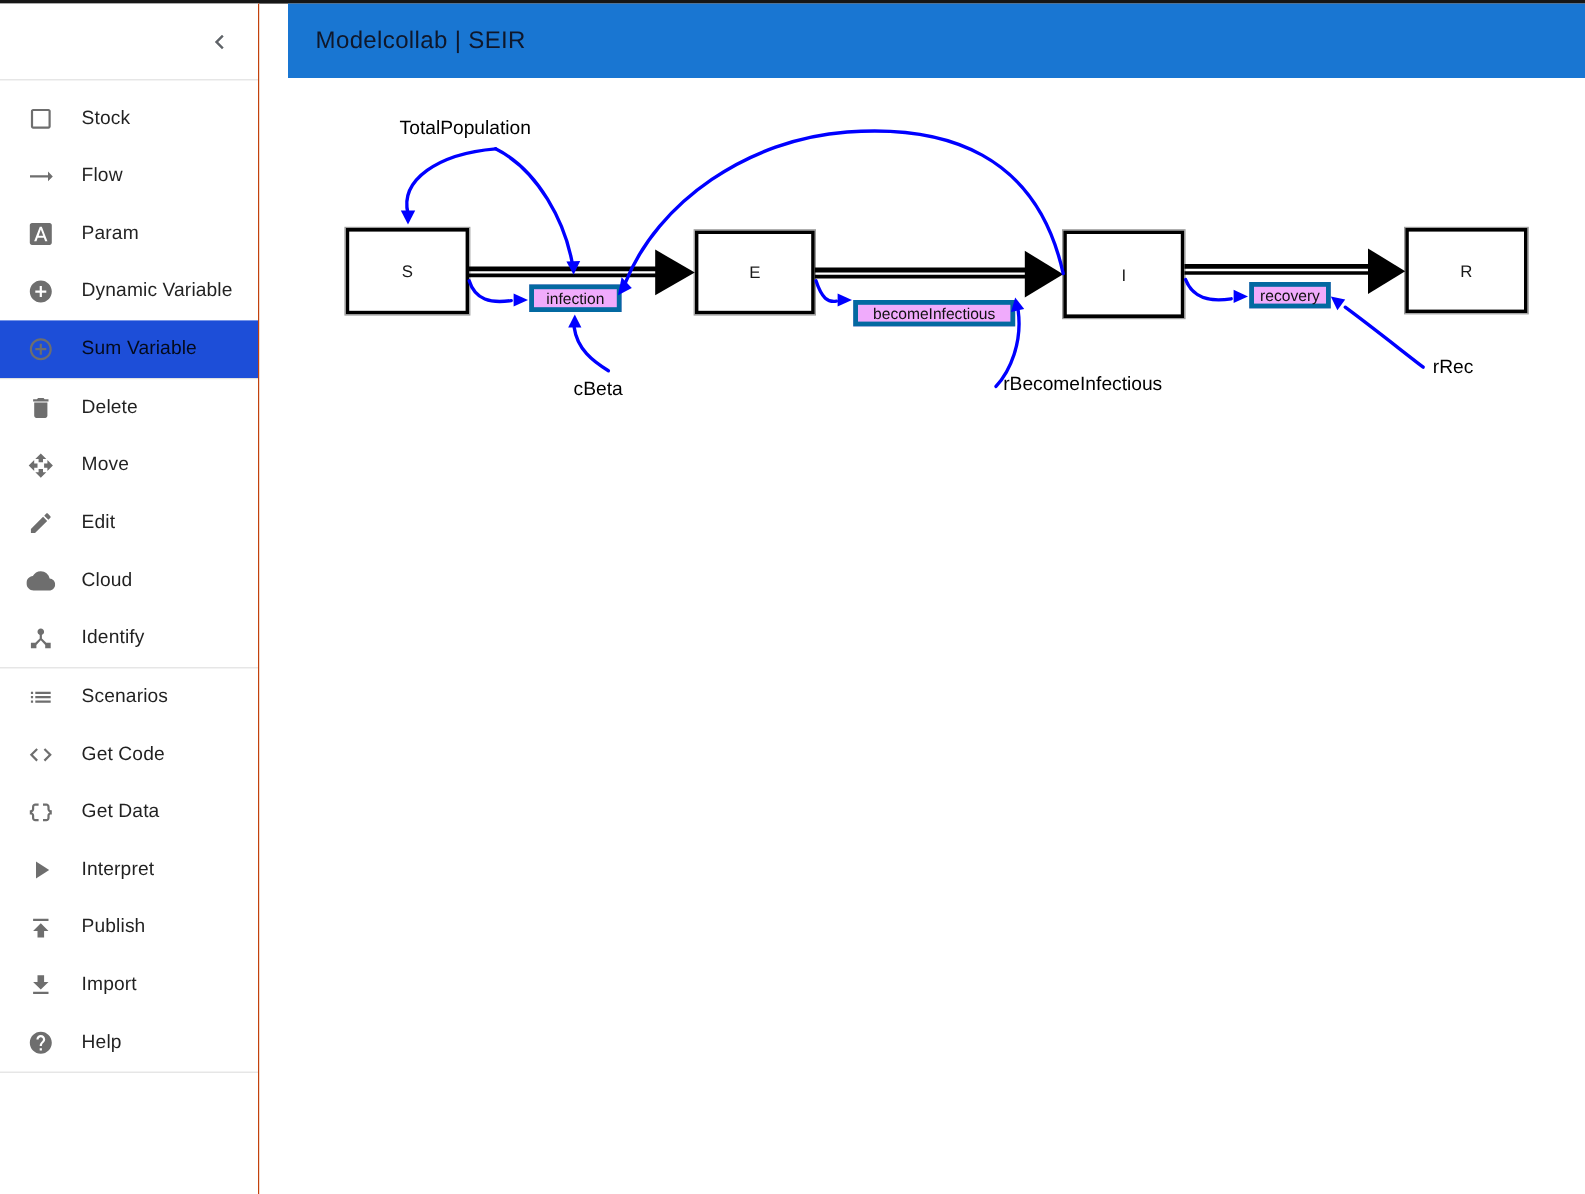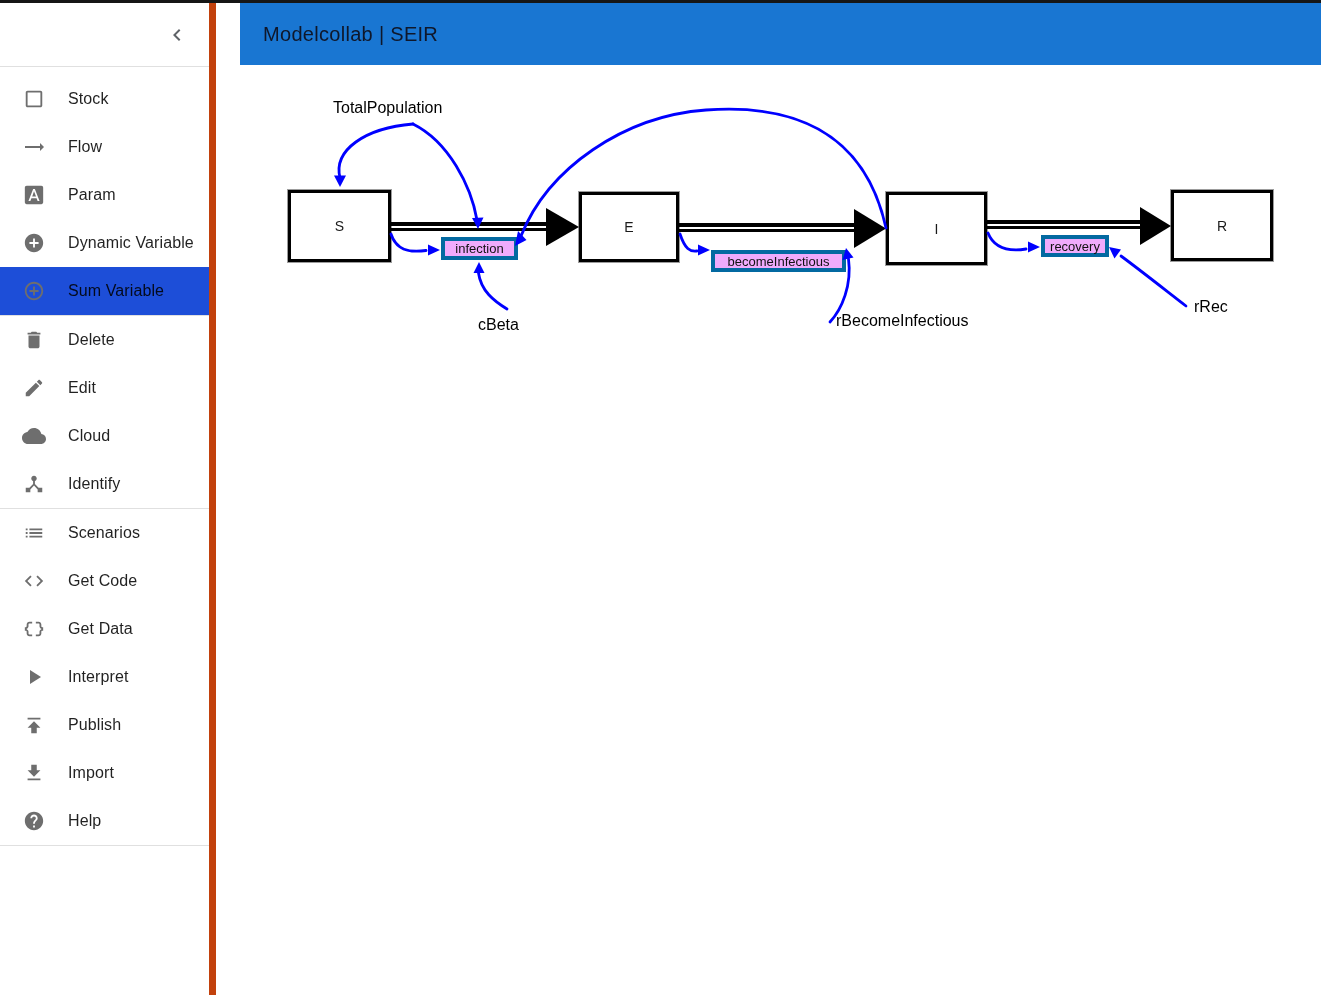--- a/index.html
+++ b/index.html
@@ -4,21 +4,21 @@
 <style>
   html,body{margin:0;padding:0;background:#fff;}
   body{width:1321px;height:995px;position:relative;overflow:hidden;
        font-family:"Liberation Sans",sans-serif;-webkit-font-smoothing:antialiased;}
 
   
   .top-strip{position:absolute;left:0;top:0;width:1321px;height:3px;background:#161616;}
 
   
   .sidebar{position:absolute;left:0;top:3px;width:216px;height:992px;background:#fff;
-           border-right:7px solid #c2410c;box-sizing:border-box;}
+           border-right:1px solid #c2410c;box-sizing:border-box;}
   .sidebar-header{height:63px;display:flex;align-items:center;justify-content:flex-end;
                   padding-right:18px;box-sizing:border-box;}
   .chevron-btn{width:28px;height:28px;display:flex;align-items:center;justify-content:center;cursor:pointer;}
   .divider{height:0;border-top:1px solid #e0e0e0;}
   .menu{padding-top:8px;}
   .menu.tight{padding-top:0;}
   .menu-item{height:48px;display:flex;align-items:center;padding-left:22px;cursor:pointer;}
   .menu-item.selected{background:#1d4ed8;}
   .menu-item .mi{width:24px;height:24px;flex:none;display:flex;align-items:center;justify-content:center;}
   .menu-item .lbl{margin-left:22px;font-size:16px;color:rgba(0,0,0,0.87);letter-spacing:0.1px;}
@@ -106,20 +106,28 @@
       <span class="mi">
         <svg width="22" height="22" viewBox="0 0 24 24" fill="#6e6e6e">
             <path d="M6 19c0 1.1.9 2 2 2h8c1.1 0 2-.9 2-2V7H6v12zM19 4h-3.5l-1-1h-5l-1 1H5v2h14V4z"></path>
           </svg>
       </span>
       <span class="lbl">Delete</span>
     </div>
     <div class="menu-item">
       <span class="mi">
         <svg width="22" height="22" viewBox="0 0 24 24" fill="#6e6e6e">
+            <path d="M10 9h4V6h3l-5-5-5 5h3v3zm-1 1H6V7l-5 5 5 5v-3h3v-4zm14 2-5-5v3h-3v4h3v3l5-5zm-9 3h-4v3H7l5 5 5-5h-3v-3z"></path>
+          </svg>
+      </span>
+      <span class="lbl">Move</span>
+    </div>
+    <div class="menu-item">
+      <span class="mi">
+        <svg width="22" height="22" viewBox="0 0 24 24" fill="#6e6e6e">
             <path d="M3 17.25V21h3.75L17.81 9.94l-3.75-3.75L3 17.25zM20.71 7.04c.39-.39.39-1.02 0-1.41l-2.34-2.34c-.39-.39-1.02-.39-1.41 0l-1.83 1.83 3.75 3.75 1.83-1.83z"></path>
           </svg>
       </span>
       <span class="lbl">Edit</span>
     </div>
     <div class="menu-item">
       <span class="mi">
         <svg width="24" height="24" viewBox="0 0 24 24" fill="#6e6e6e">
             <path d="M19.35 10.04C18.67 6.59 15.64 4 12 4 9.11 4 6.6 5.64 5.35 8.04 2.34 8.36 0 10.91 0 14c0 3.31 2.69 6 6 6h13c2.76 0 5-2.24 5-5 0-2.64-2.05-4.78-4.65-4.96z"></path>
           </svg>

